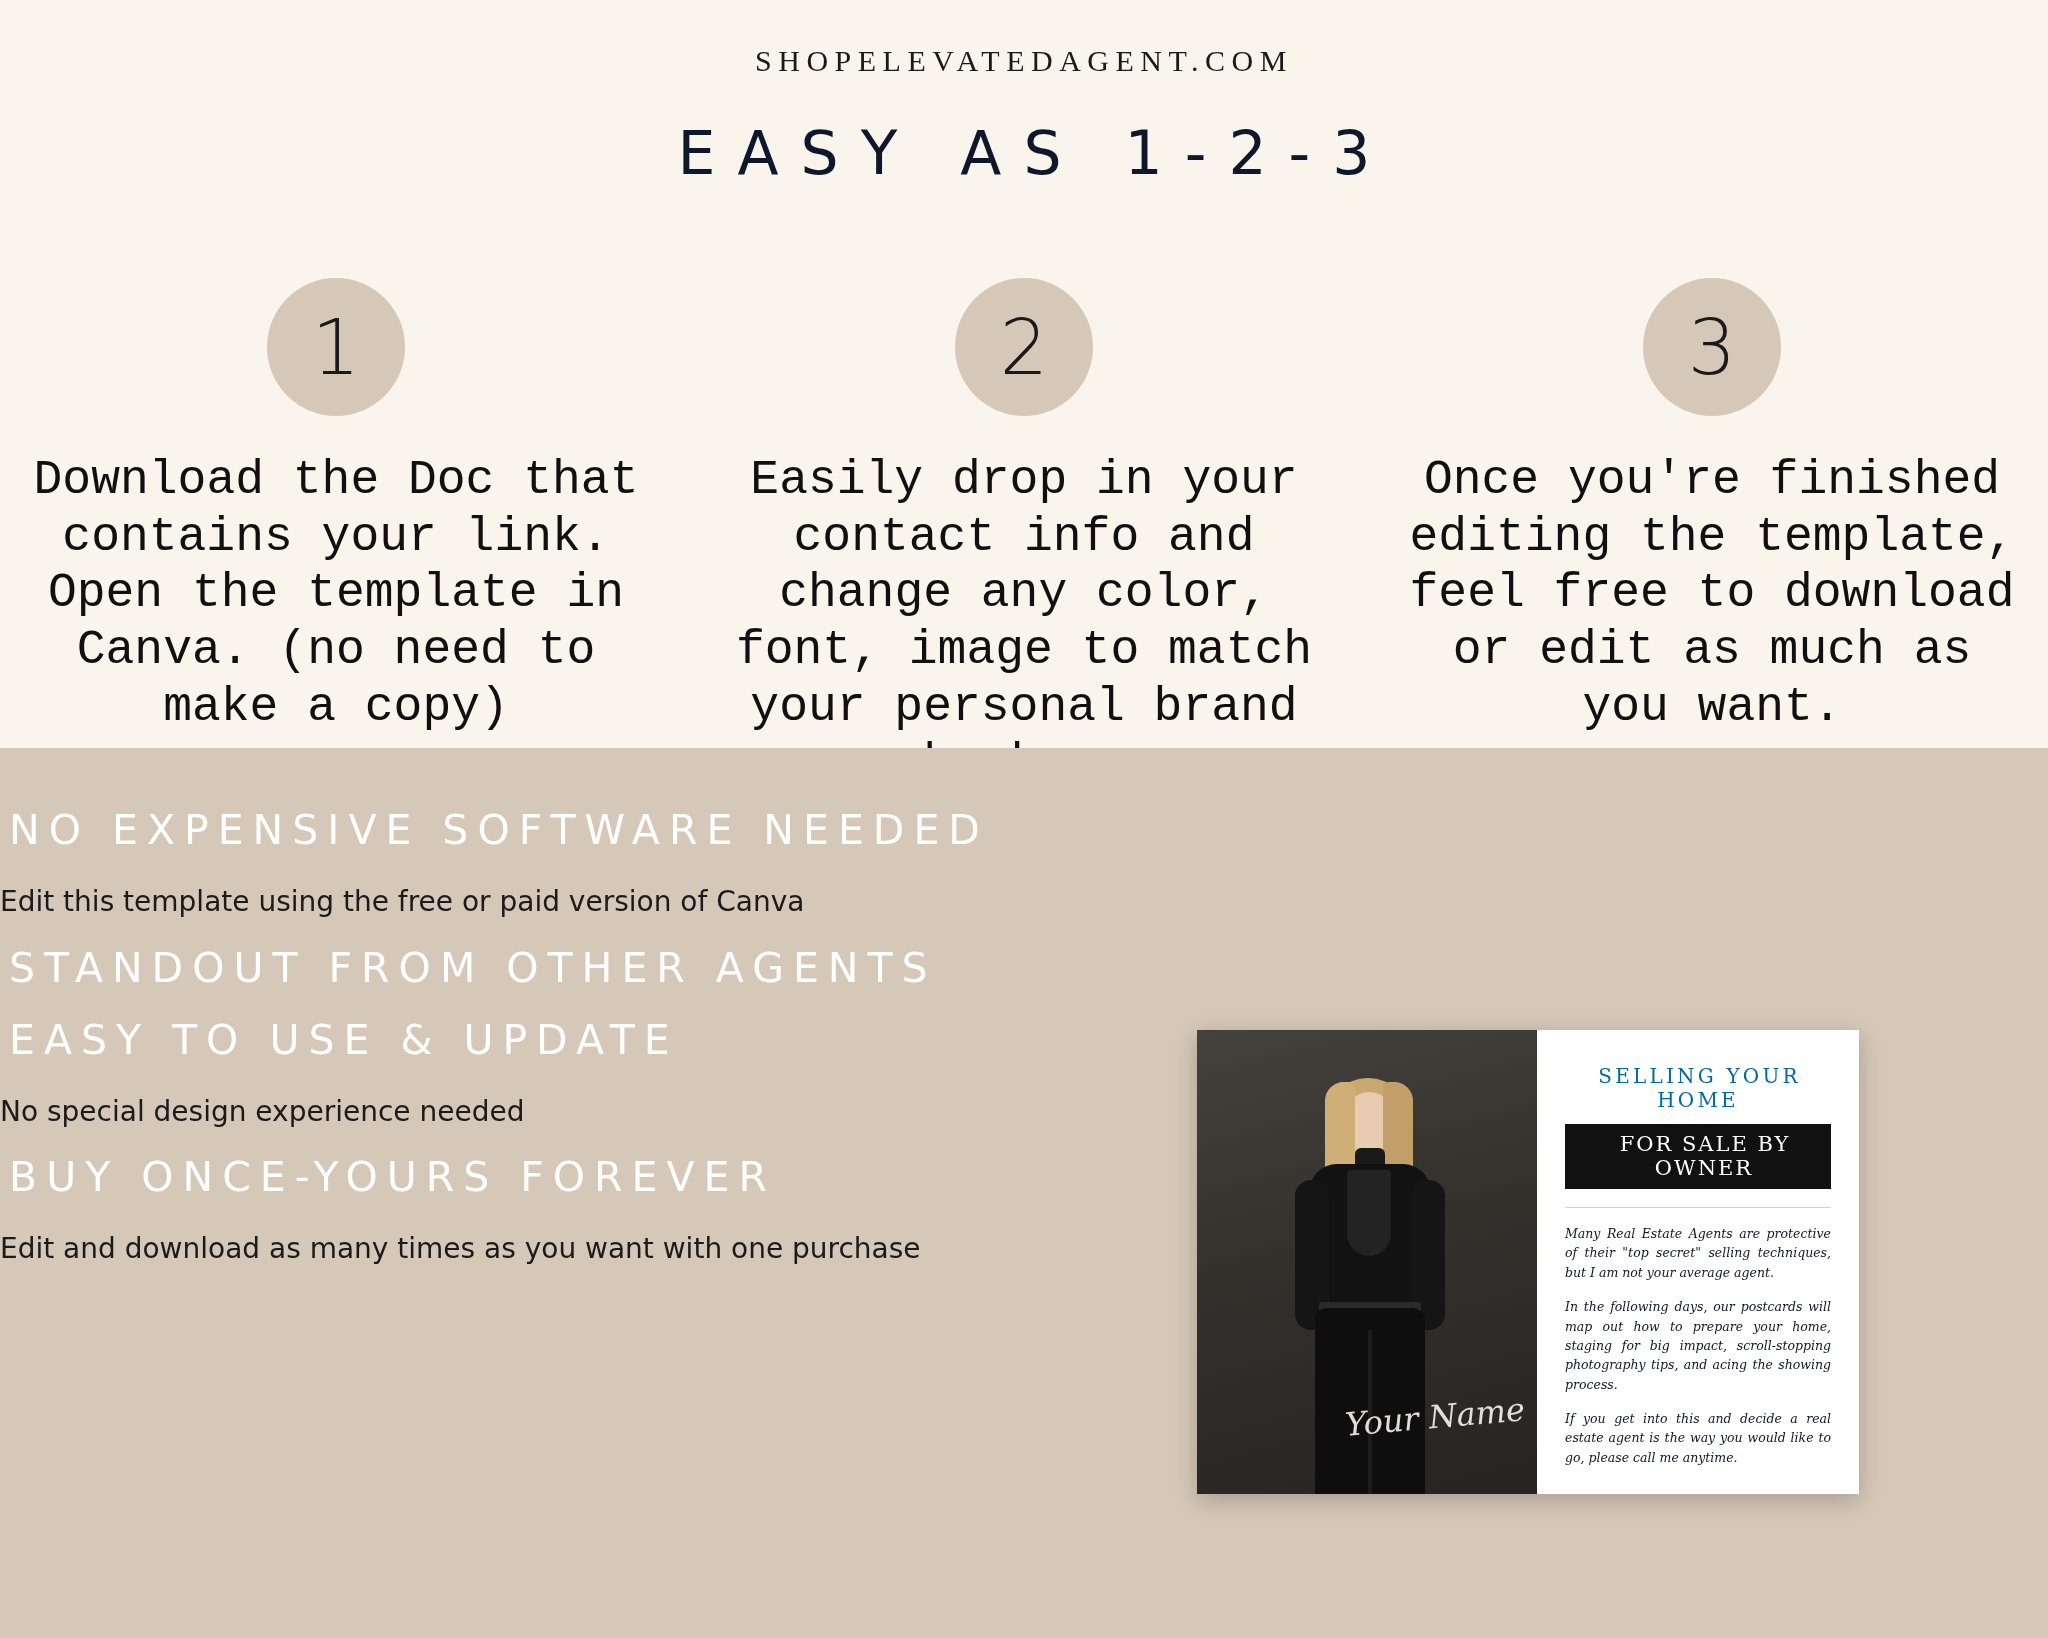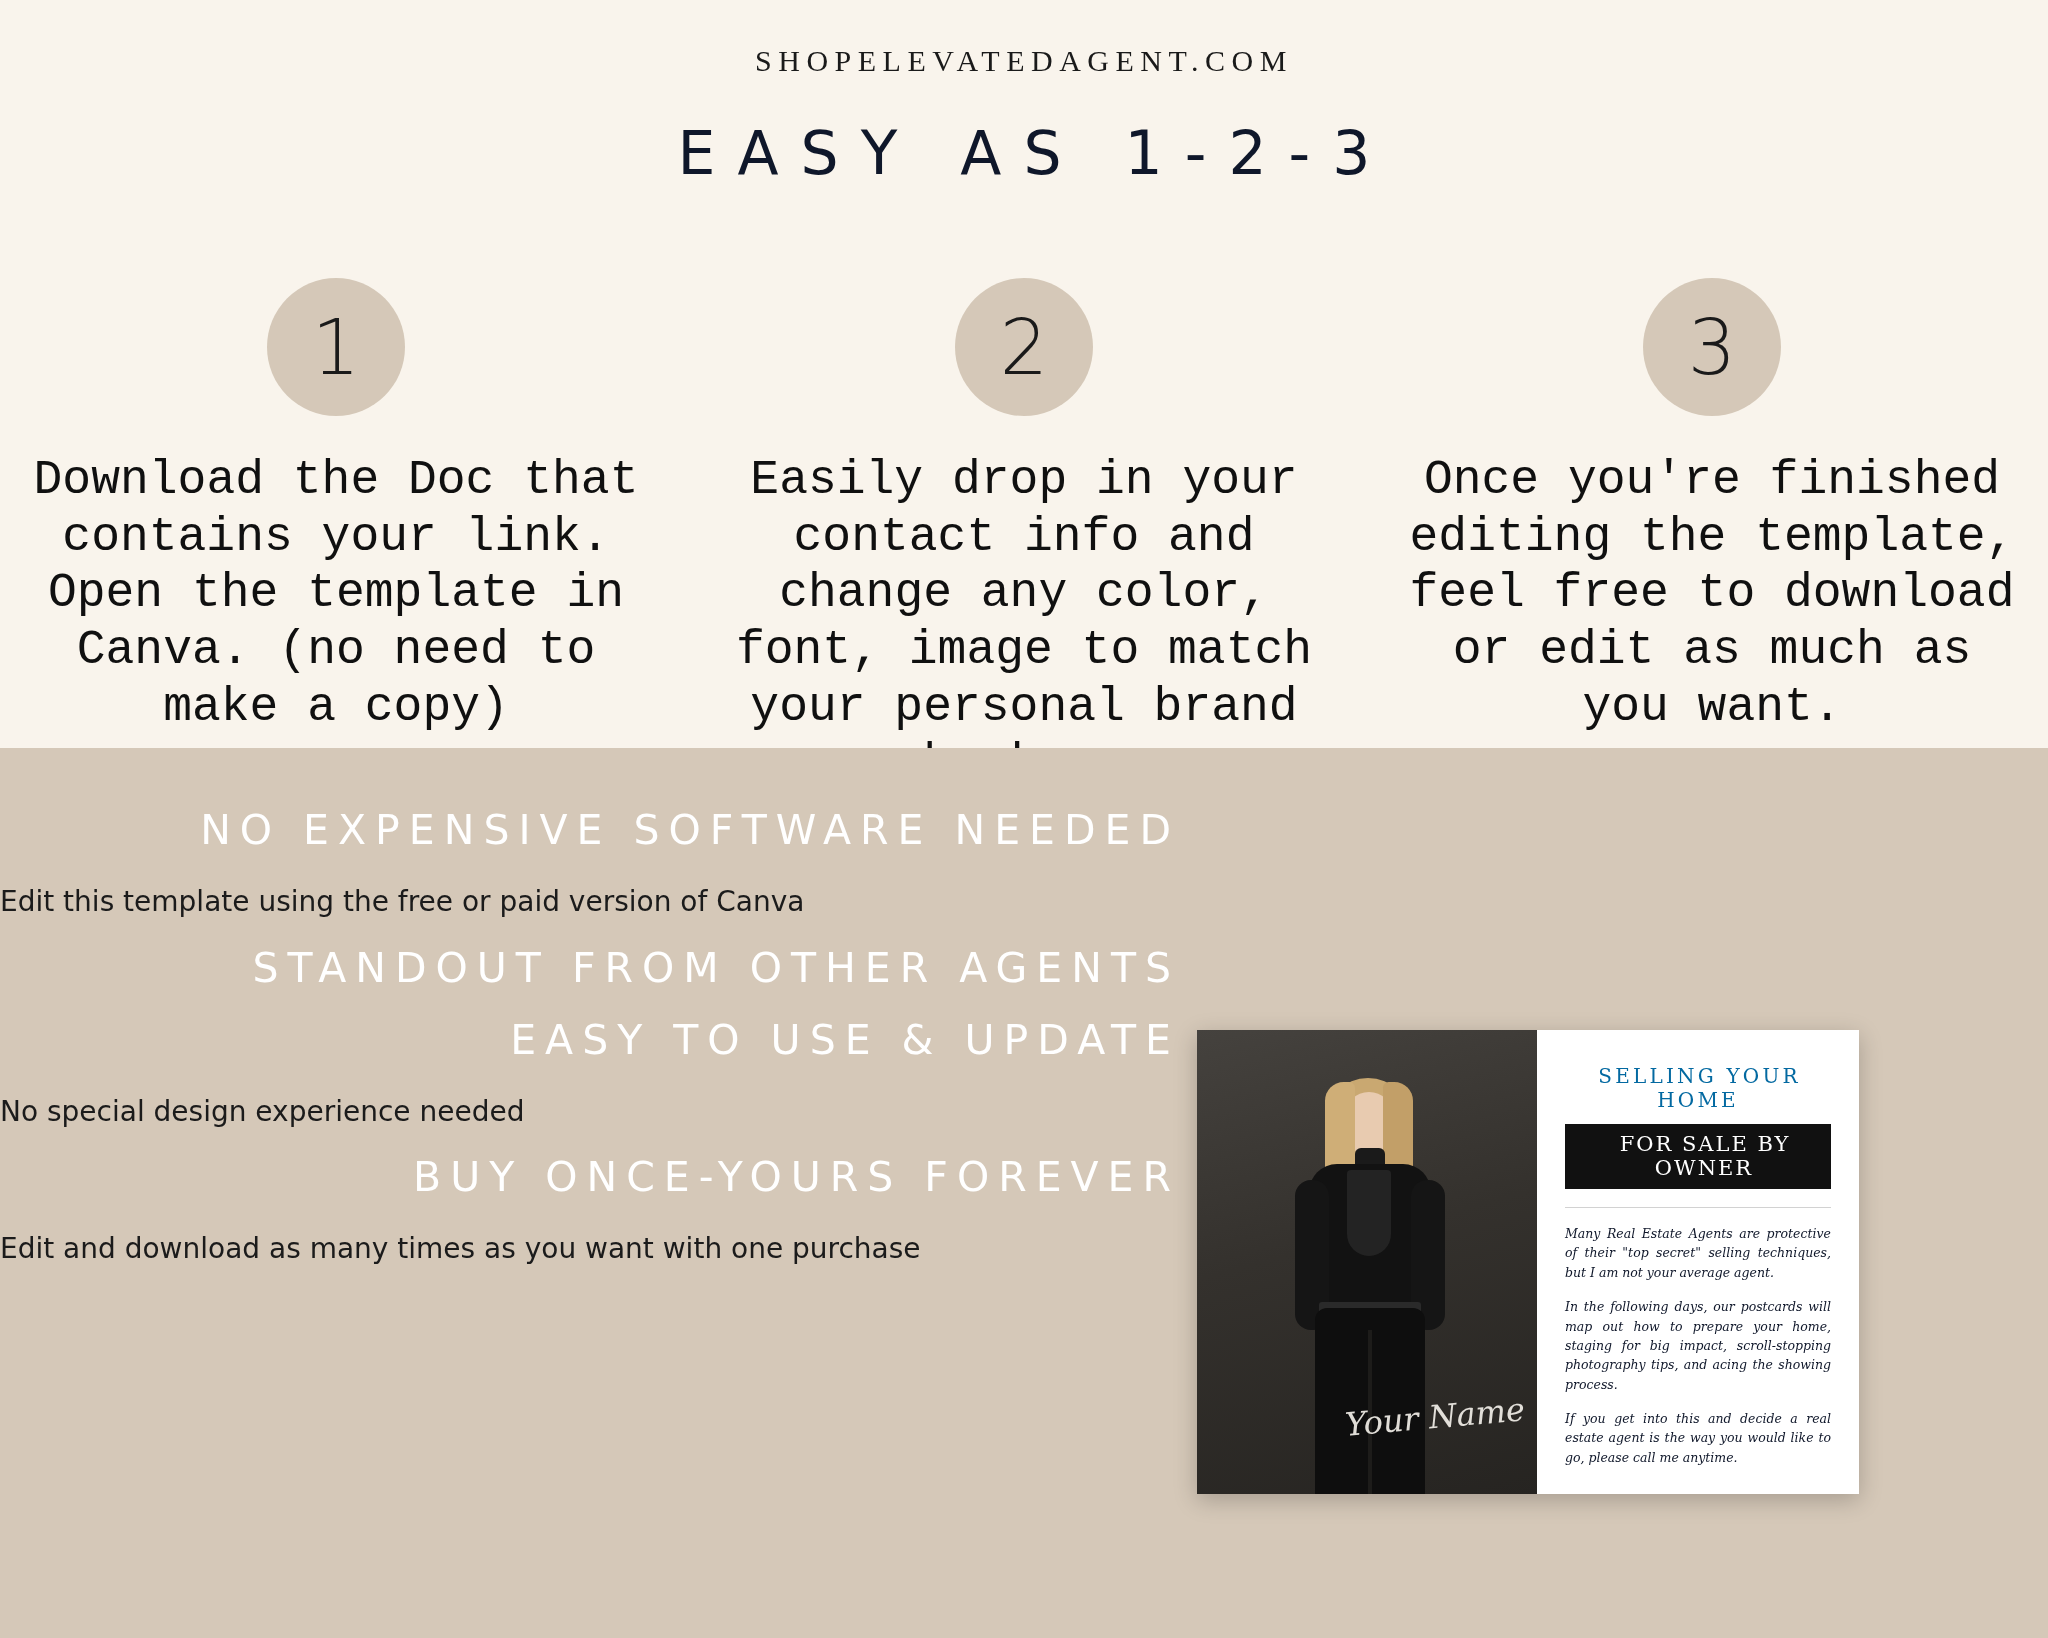--- a/index.html
+++ b/index.html
@@ -98,21 +98,21 @@
     background: #d5c8b8;
   }
   .features {
     position: absolute;
     left: 0;
     top: 58px;
     width: 1180px;
   }
   .feature { margin-bottom: 24px; }
   .feature-title {
-    text-align: right;
+    text-align: left;
     color: #ffffff;
     font-size: 41px;
     letter-spacing: 9px;
     font-family: "DejaVu Sans", sans-serif;
     font-weight: 400;
     text-indent: 9px;
   }
   .feature-body {
     margin-top: 30px;
     text-align: left;

